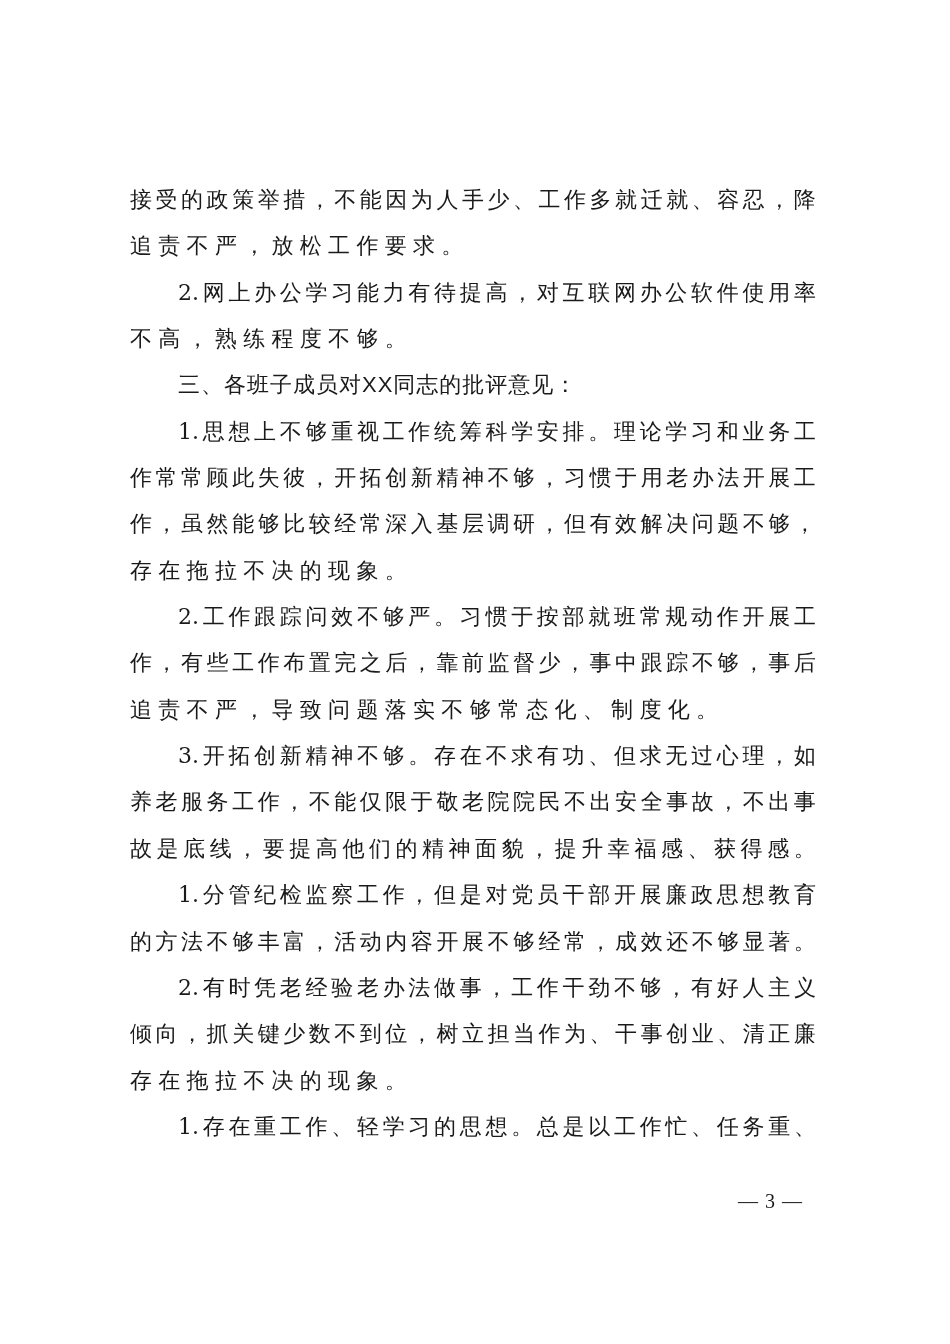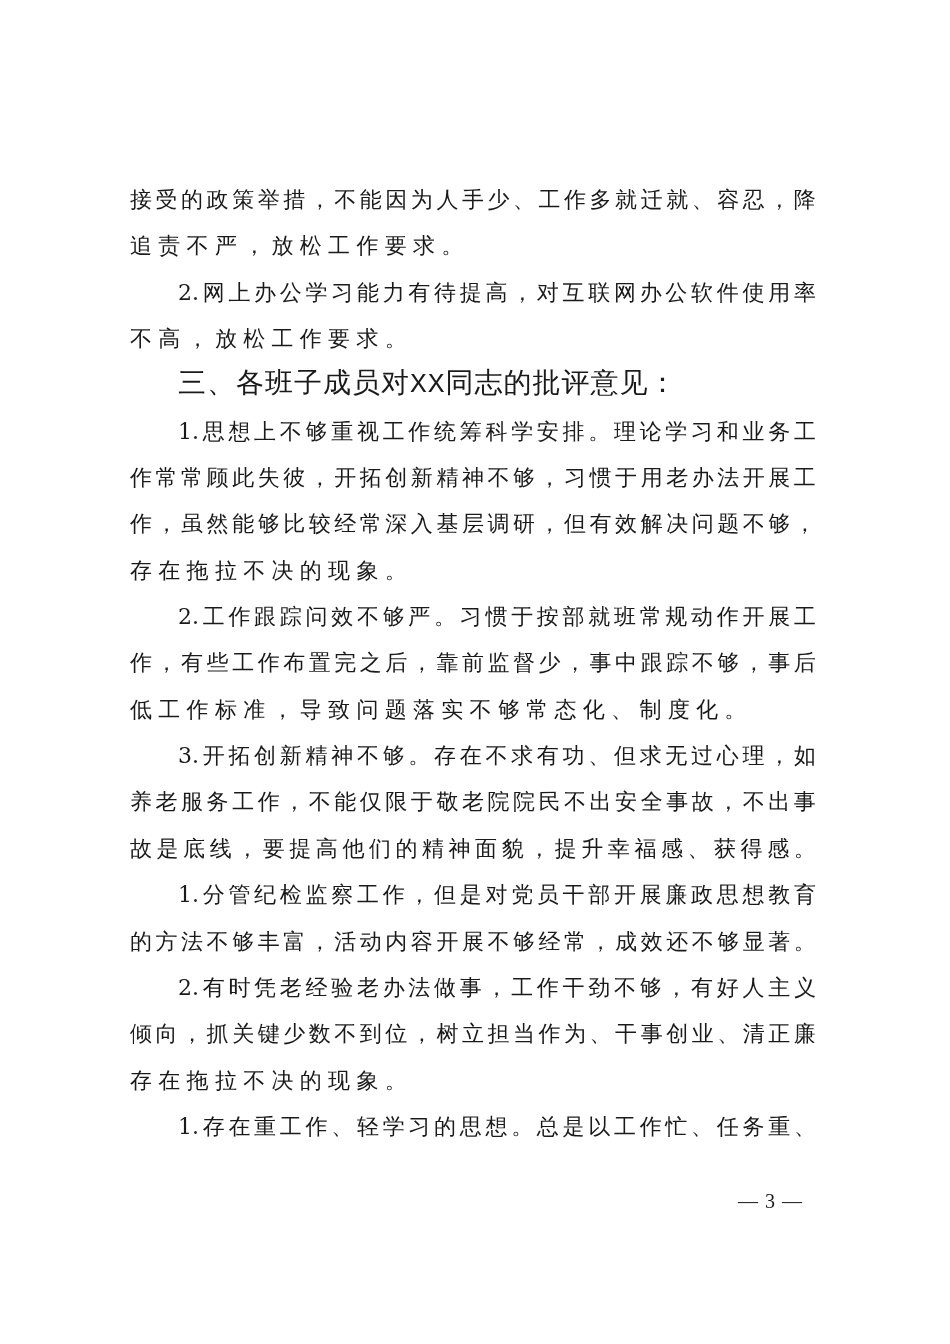--- a/index.html
+++ b/index.html
@@ -30,22 +30,22 @@
       justify-content: space-between;
     }
     .line.indent {
       padding-left: 48px;
     }
     .line.last {
       justify-content: flex-start;
       letter-spacing: 6.3px;
     }
     .line.heading {
-      font-family: Liberation Mono, monospace;
-      font-size: 28px;
+      font-family: Liberation Sans, sans-serif;
+      font-size: 22px;
       justify-content: flex-start;
       letter-spacing: 1px;
     }
     .line span.ch {
       display: inline-block;
     }
     .page-number {
       position: absolute;
       left: 738px;
       top: 1190px;
@@ -109,21 +109,21 @@
       <span class="ch">联</span>
       <span class="ch">网</span>
       <span class="ch">办</span>
       <span class="ch">公</span>
       <span class="ch">软</span>
       <span class="ch">件</span>
       <span class="ch">使</span>
       <span class="ch">用</span>
       <span class="ch">率</span>
     </div>
-  <div class="line last">不高，放松工作要求。</div>
+  <div class="line last">不高，熟练程度不够。</div>
   <div class="line heading" style="padding-left: 48px;">三、各班子成员对XX同志的批评意见：</div>
   <div class="line indent">
       <span class="ch">1.</span>
       <span class="ch">思</span>
       <span class="ch">想</span>
       <span class="ch">上</span>
       <span class="ch">不</span>
       <span class="ch">够</span>
       <span class="ch">重</span>
       <span class="ch">视</span>
@@ -253,21 +253,21 @@
       <span class="ch">事</span>
       <span class="ch">中</span>
       <span class="ch">跟</span>
       <span class="ch">踪</span>
       <span class="ch">不</span>
       <span class="ch">够</span>
       <span class="ch">，</span>
       <span class="ch">事</span>
       <span class="ch">后</span>
     </div>
-  <div class="line last">低工作标准，导致问题落实不够常态化、制度化。</div>
+  <div class="line last">追责不严，导致问题落实不够常态化、制度化。</div>
   <div class="line indent">
       <span class="ch">3.</span>
       <span class="ch">开</span>
       <span class="ch">拓</span>
       <span class="ch">创</span>
       <span class="ch">新</span>
       <span class="ch">精</span>
       <span class="ch">神</span>
       <span class="ch">不</span>
       <span class="ch">够</span>

